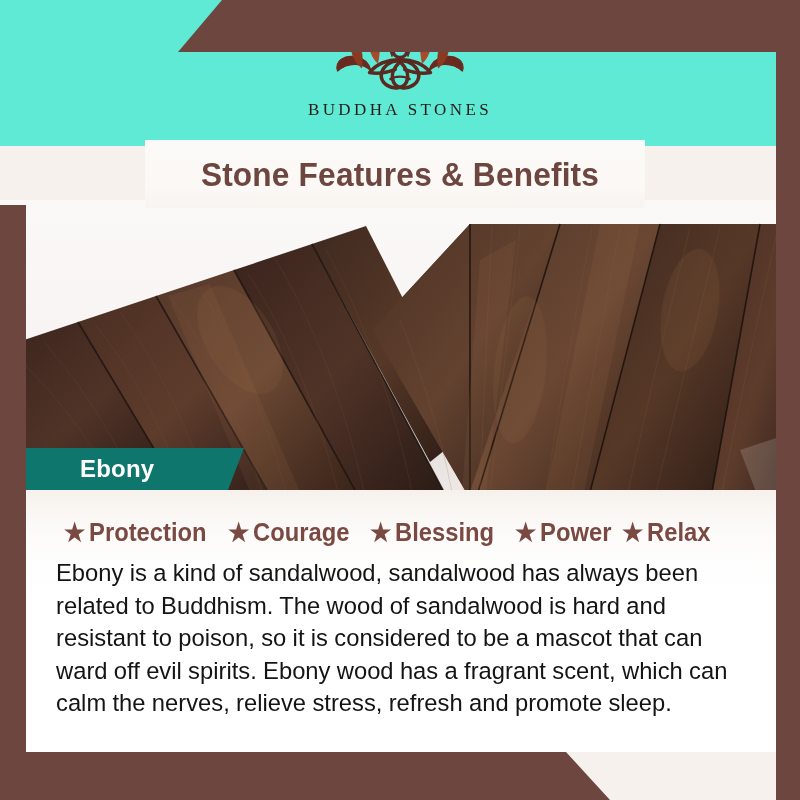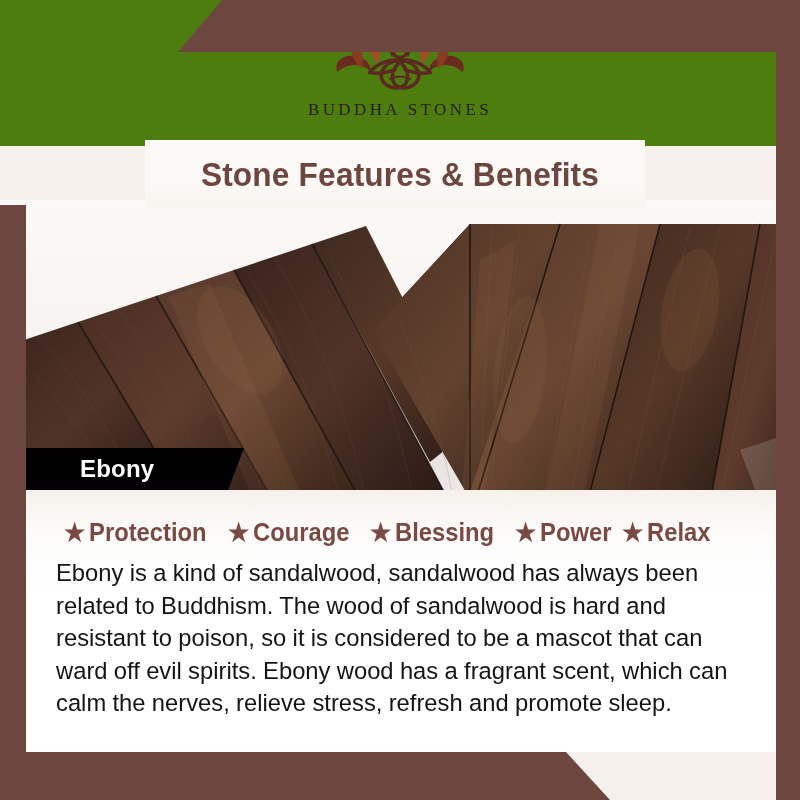--- a/index.html
+++ b/index.html
@@ -28,21 +28,21 @@
   }
   .frame-bottom {
     position:absolute; left:0; bottom:0; width:800px; height:48px;
     background:#6E4640;
     clip-path: polygon(0 0, 566px 0, 610px 48px, 0 48px);
   }
 
   
   .logo-zone {
     position:absolute; top:0; left:0; width:800px; height:146px;
-    background:#4d7c0f;
+    background:#5eead4;
     display:flex; flex-direction:column; align-items:center;
     justify-content:flex-start; padding-top:14px;
     z-index:10;
   }
   .logo-mark { width:160px; height:82px; display:block; }
   .logo-word {
     margin-top:4px;
     font-family:"Liberation Serif", serif;
     font-size:17px; letter-spacing:3.4px;
     color:#2A1B17; font-weight:400; white-space:nowrap;
@@ -272,21 +272,21 @@
     <g fill="#9A6B48" opacity="0.16">
       <ellipse cx="240" cy="140" rx="34" ry="60" transform="rotate(-32 240 140)"></ellipse>
       <ellipse cx="520" cy="170" rx="26" ry="74" transform="rotate(6 520 170)"></ellipse>
       <ellipse cx="690" cy="110" rx="28" ry="62" transform="rotate(10 690 110)"></ellipse>
     </g>
 
     <polygon points="740,250 800,230 800,292 756,292" fill="#E8E2DE" opacity="0.18"></polygon>
   </svg>
 </div>
 
-<div class="ebony-banner" style="background: #000000;">
+<div class="ebony-banner" style="background: #0f766e;">
   <span class="ebony-label">Ebony</span>
 </div>
 
 <div class="panel">
   <div class="benefits">
       <span class="benefit" style="color: rgb(122, 74, 66);">
         <span class="star">★</span>
         <span>Protection</span>
       </span>
       <span class="benefit" style="color: rgb(122, 74, 66);">

